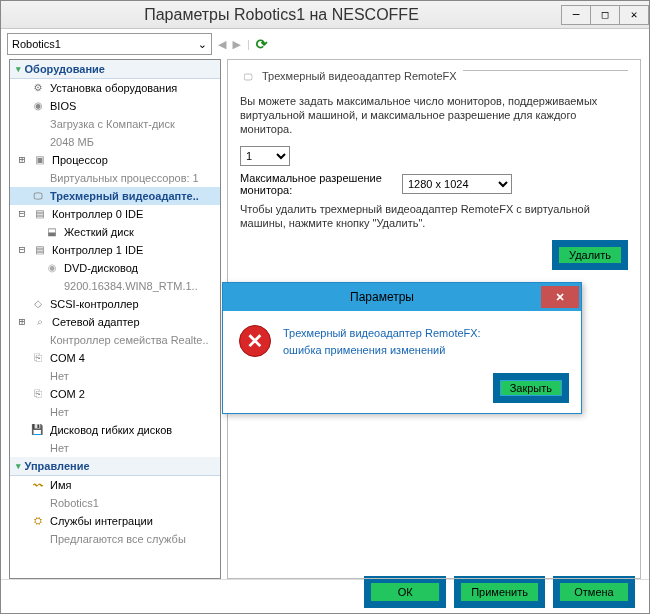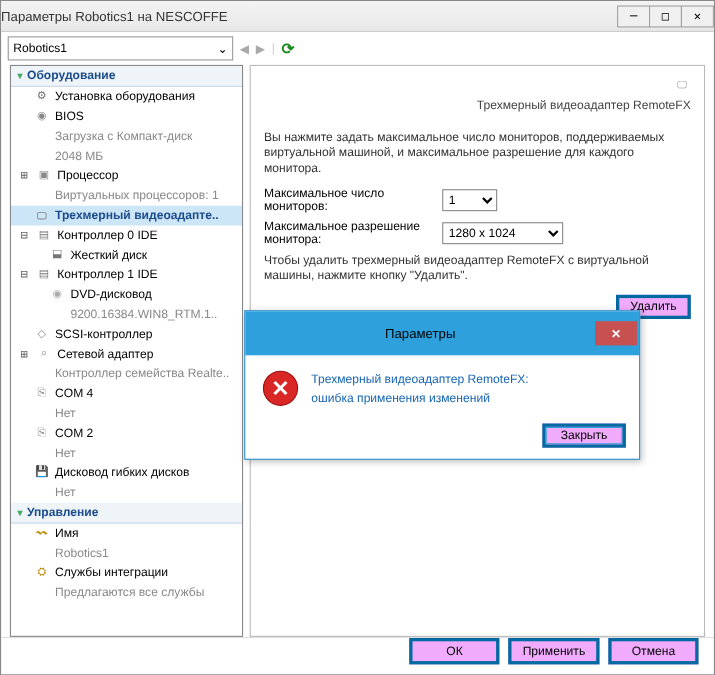--- a/index.html
+++ b/index.html
@@ -1,48 +1,48 @@
 <!DOCTYPE html>
 <html><head>
 <meta charset="utf-8">
 <style>
 * { box-sizing: border-box; font-family: "Segoe UI", Tahoma, sans-serif; font-size: 11px; }
 body { margin: 0; padding: 0; background: #fff; width: 650px; height: 614px; overflow: hidden; border: 1px solid #888; }
 .titlebar { height: 28px; background: linear-gradient(#f3f3f3,#e8e8e8); border-bottom: 1px solid #c8c8c8; display: flex; align-items: center; }
-.titlebar-title { flex: 1; font-size: 12px; color: #333; }
+.titlebar-title { flex: 1; text-align: center; font-size: 16px; color: #333; }
 .win-btns { display: flex; }
 .win-btn { width: 30px; height: 20px; border: 1px solid #a0a0a0; background: #f0f0f0; display: flex; align-items: center; justify-content: center; font-family: monospace; font-size: 11px; margin-left: -1px; }
 .toolbar { height: 30px; display: flex; align-items: center; padding: 2px 6px; gap: 6px; }
 .vm-select { width: 205px; height: 22px; border: 1px solid #999; background: #fff; display: flex; align-items: center; padding: 0 4px; justify-content: space-between; }
 .nav { display: flex; gap: 6px; align-items: center; color: #aaa; font-size: 14px; }
 .refresh { color: #1a8a1a; font-weight: bold; font-size: 14px; }
 .body { display: flex; height: 520px; padding: 0 8px; gap: 6px; }
 .sidebar { width: 212px; border: 1px solid #888; background: #fff; overflow-y: scroll; }
 .section-hdr { background: #eef4f8; color: #1a4b8c; font-weight: bold; padding: 3px 6px; border-bottom: 1px solid #c8d8e8; display: flex; align-items: center; gap: 4px; }
 .arrow { font-size: 9px; color: #4a6; }
 .tree-item { padding: 2px 4px 2px 20px; display: flex; align-items: center; gap: 4px; line-height: 14px; }
 .tree-item.sub { padding-left: 40px; color: #888; }
 .tree-item.sub2 { padding-left: 54px; color: #888; }
 .tree-item.selected { background: #cde6f7; color: #1a4b8c; font-weight: bold; }
 .tree-item.has-exp { padding-left: 6px; }
 .exp { width: 12px; display: inline-block; text-align: center; color: #666; font-family: monospace; }
 .ico { width: 16px; height: 14px; display: inline-flex; align-items: center; justify-content: center; font-size: 10px; }
 .main { flex: 1; border: 1px solid #bbb; padding: 10px 12px; position: relative; }
-.group-hdr { display: flex; align-items: flex-end; gap: 6px; color: #444; margin-bottom: 10px; flex-direction: column; }
+.group-hdr { display: flex; align-items: flex-start; gap: 6px; color: #444; margin-bottom: 10px; }
 .group-hdr .line { flex: 1; height: 1px; background: #bbb; }
 .desc { color: #333; margin-bottom: 10px; line-height: 14px; }
 .field-row { display: flex; align-items: center; gap: 12px; margin-bottom: 6px; }
 .field-lbl { width: 150px; }
 select.combo { border: 1px solid #888; height: 20px; background: #fff; font-size: 11px; padding: 1px; }
 .del-row { text-align: right; margin-top: 8px; }
-.btn { border: 3px solid #0369a1; background: #f0abfc; padding: 2px 10px; min-width: 64px; }
+.btn { border: 7px solid #0369a1; background: #22c55e; padding: 2px 10px; min-width: 64px; }
 .footer { height: 24px; display: flex; justify-content: flex-end; align-items: center; gap: 8px; padding: 0 14px; border-top: 1px solid #ddd; }
 .footer .btn { min-width: 82px; padding: 3px 10px; }
 .modal { position: absolute; left: 222px; top: 282px; width: 360px; border: 1px solid #2289c8; background: #fff; box-shadow: 2px 2px 6px rgba(0,0,0,0.25); }
-.modal-title { height: 40px; background: #2ea0dc; color: #000; display: flex; align-items: center; }
+.modal-title { height: 28px; background: #2ea0dc; color: #000; display: flex; align-items: center; }
 .modal-title span { flex:1; text-align: center; font-size: 12px; }
 .modal-close { width: 38px; height: 22px; background: #c75050; color: #fff; display: flex; align-items: center; justify-content: center; font-weight: bold; margin-right: 2px; }
 .modal-body { padding: 14px 16px 8px; display: flex; gap: 12px; }
 .err-ico { width: 32px; height: 32px; border-radius: 50%; background: #d92626; color: #fff; font-weight: bold; font-size: 20px; display: flex; align-items: center; justify-content: center; border: 1px solid #a01010; }
 .modal-msg { color: #1766b3; font-size: 12px; line-height: 17px; }
 .modal-ftr { display:flex; justify-content:flex-end; padding: 6px 12px 10px; }
 .modal-ftr .btn { min-width: 76px; box-shadow: inset 0 0 0 1px #2ea0dc; }
 .ico-gear::before{content:"⚙";color:#777}
 .ico-cd::before{content:"◉";color:#888}
 .ico-mem::before{content:"▦";color:#5a8}
@@ -192,23 +192,22 @@
       </div>
 
   </div>
 
   <div class="main">
     <div class="group-hdr">
       <span class="ico ico-vid"></span>
       <span>Трехмерный видеоадаптер RemoteFX</span>
       <span class="line"></span>
     </div>
-    <div class="desc">Вы нажмите задать максимальное число мониторов, поддерживаемых виртуальной машиной, и максимальное разрешение для каждого монитора.</div>
+    <div class="desc">Вы можете задать максимальное число мониторов, поддерживаемых виртуальной машиной, и максимальное разрешение для каждого монитора.</div>
     <div class="field-row">
-      <div class="field-lbl">Максимальное число мониторов:</div>
       <select class="combo" style="width:50px"><option>1</option></select>
     </div>
     <div class="field-row">
       <div class="field-lbl">Максимальное разрешение монитора:</div>
       <select class="combo" style="width:110px"><option>1280 x 1024</option></select>
     </div>
     <div class="desc">Чтобы удалить трехмерный видеоадаптер RemoteFX с виртуальной машины, нажмите кнопку "Удалить".</div>
     <div class="del-row">
       <button class="btn">Удалить</button>
     </div>

